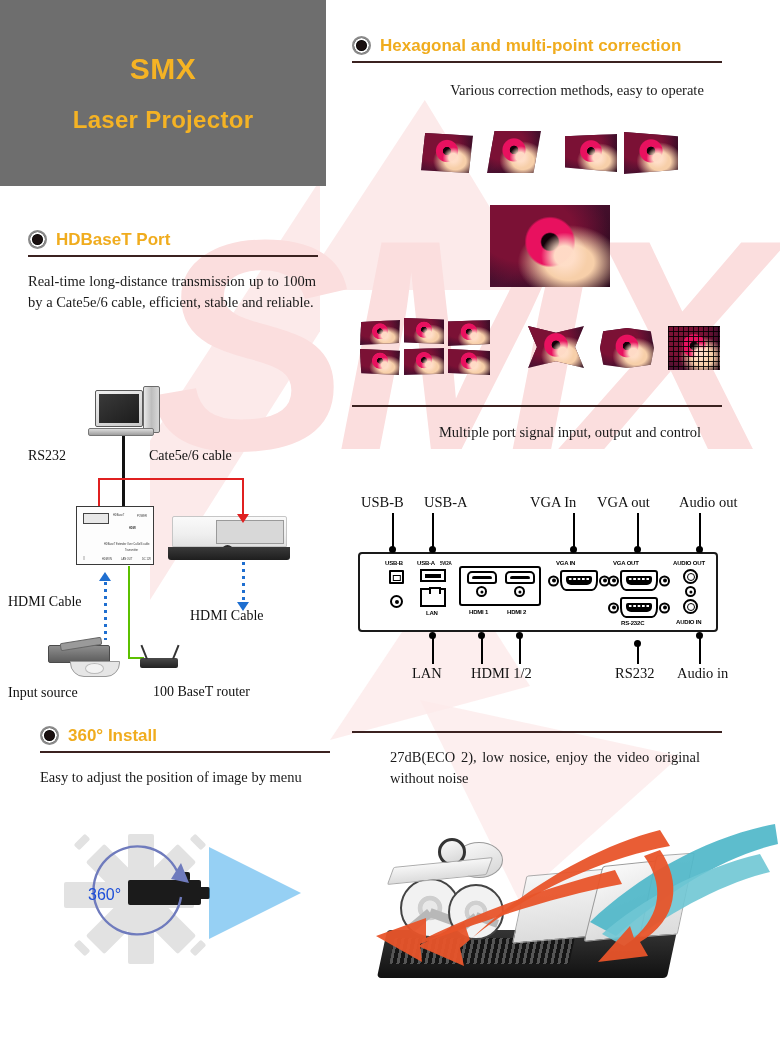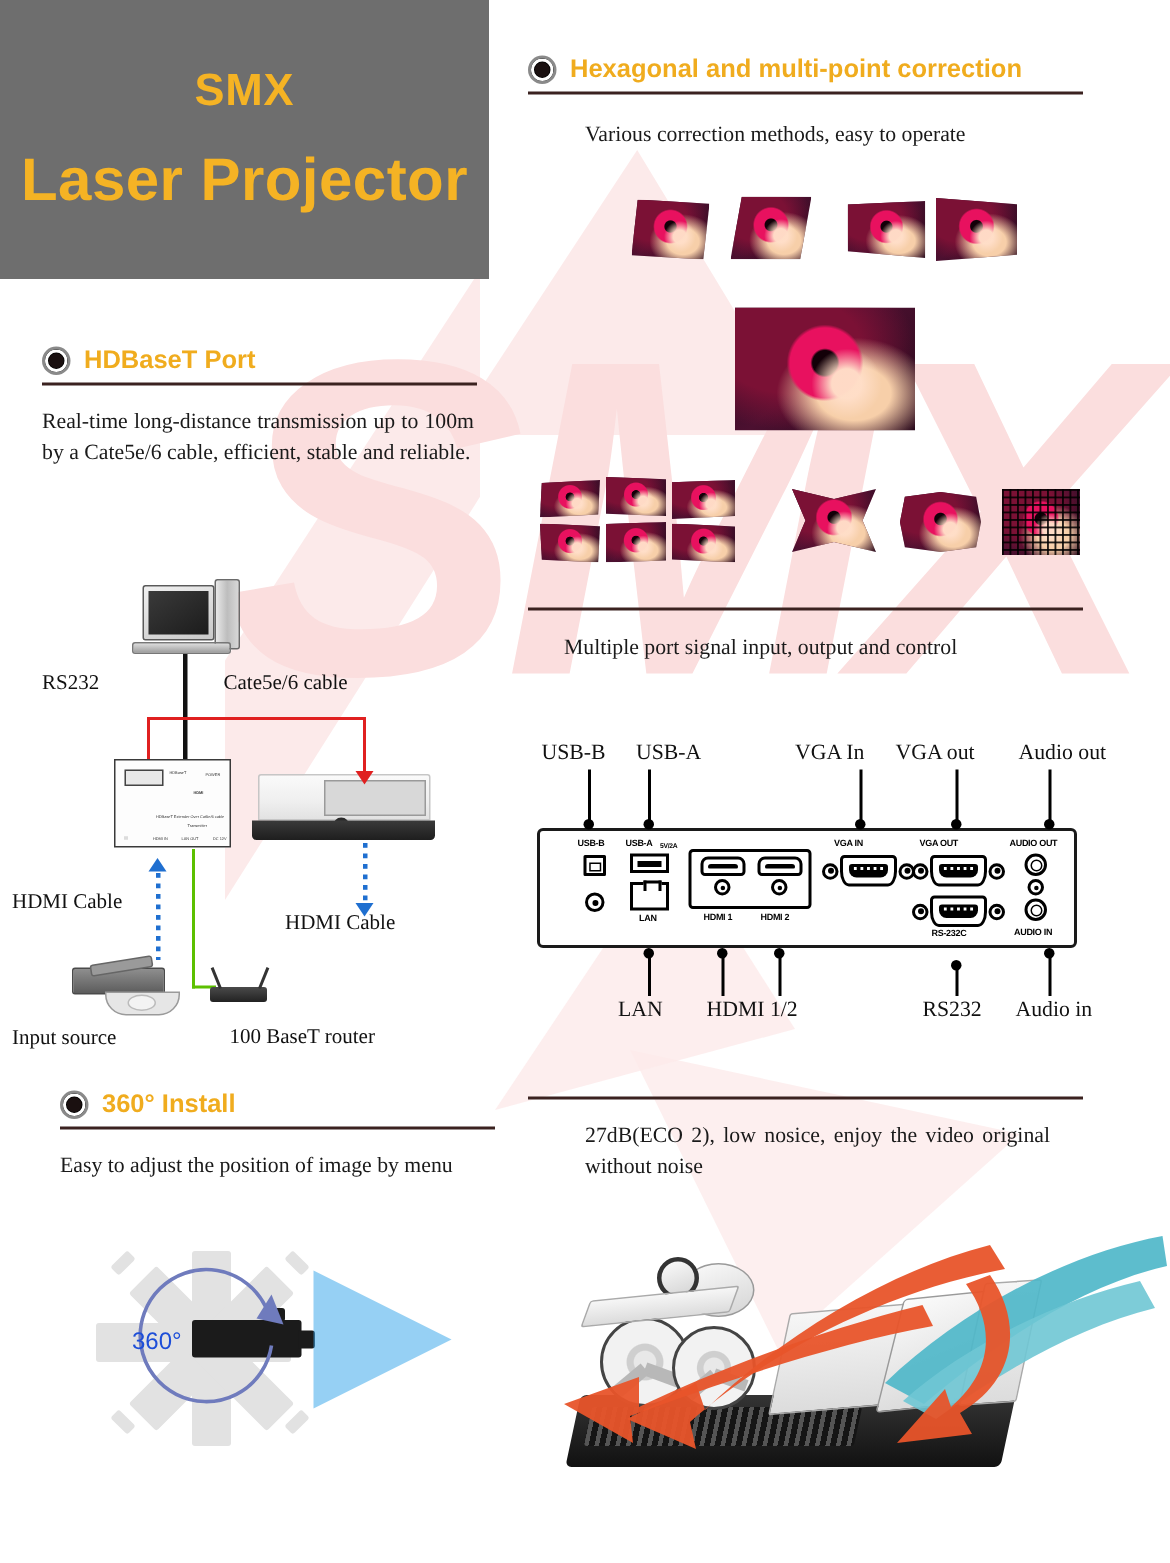--- a/index.html
+++ b/index.html
@@ -48,29 +48,29 @@
   .header-line1 {
     font-family: "Liberation Sans", sans-serif;
     font-size: 30px;
     font-weight: 700;
     color: #f5b324;
     letter-spacing: 0.5px;
     margin-bottom: 20px;
   }
   .header-line2 {
     font-family: "Liberation Sans", sans-serif;
-    font-size: 40px;
+    font-size: 24px;
     font-weight: 700;
     color: #f5b324;
     letter-spacing: 0.3px;
   }
 
   
   .section { position: absolute; z-index: 2; }
-  .sec-head { display: flex; align-items: flex-end; gap: 9px; }
+  .sec-head { display: flex; align-items: flex-start; gap: 9px; }
   .bullet {
     width: 19px; height: 19px;
     border-radius: 50%;
     border: 2px solid #8a8a8a;
     background: #000;
     flex: 0 0 auto;
     box-shadow: inset 0 0 0 2px #fff;
   }
   .bullet i {
     display: block;
@@ -92,21 +92,21 @@
     margin-top: 5px;
   }
   .sec-body {
     font-family: "Liberation Serif", serif;
     font-size: 14.5px;
     line-height: 1.48;
     color: #1a1a1a;
     text-align: justify;
     margin-top: 12px;
   }
-  .sec-body.center { text-align: left; }
+  .sec-body.center { text-align: center; }
 
   
   .dlabel {
     position: absolute;
     font-family: "Liberation Serif", serif;
     font-size: 14px;
     color: #111;
     white-space: nowrap;
     z-index: 4;
   }

